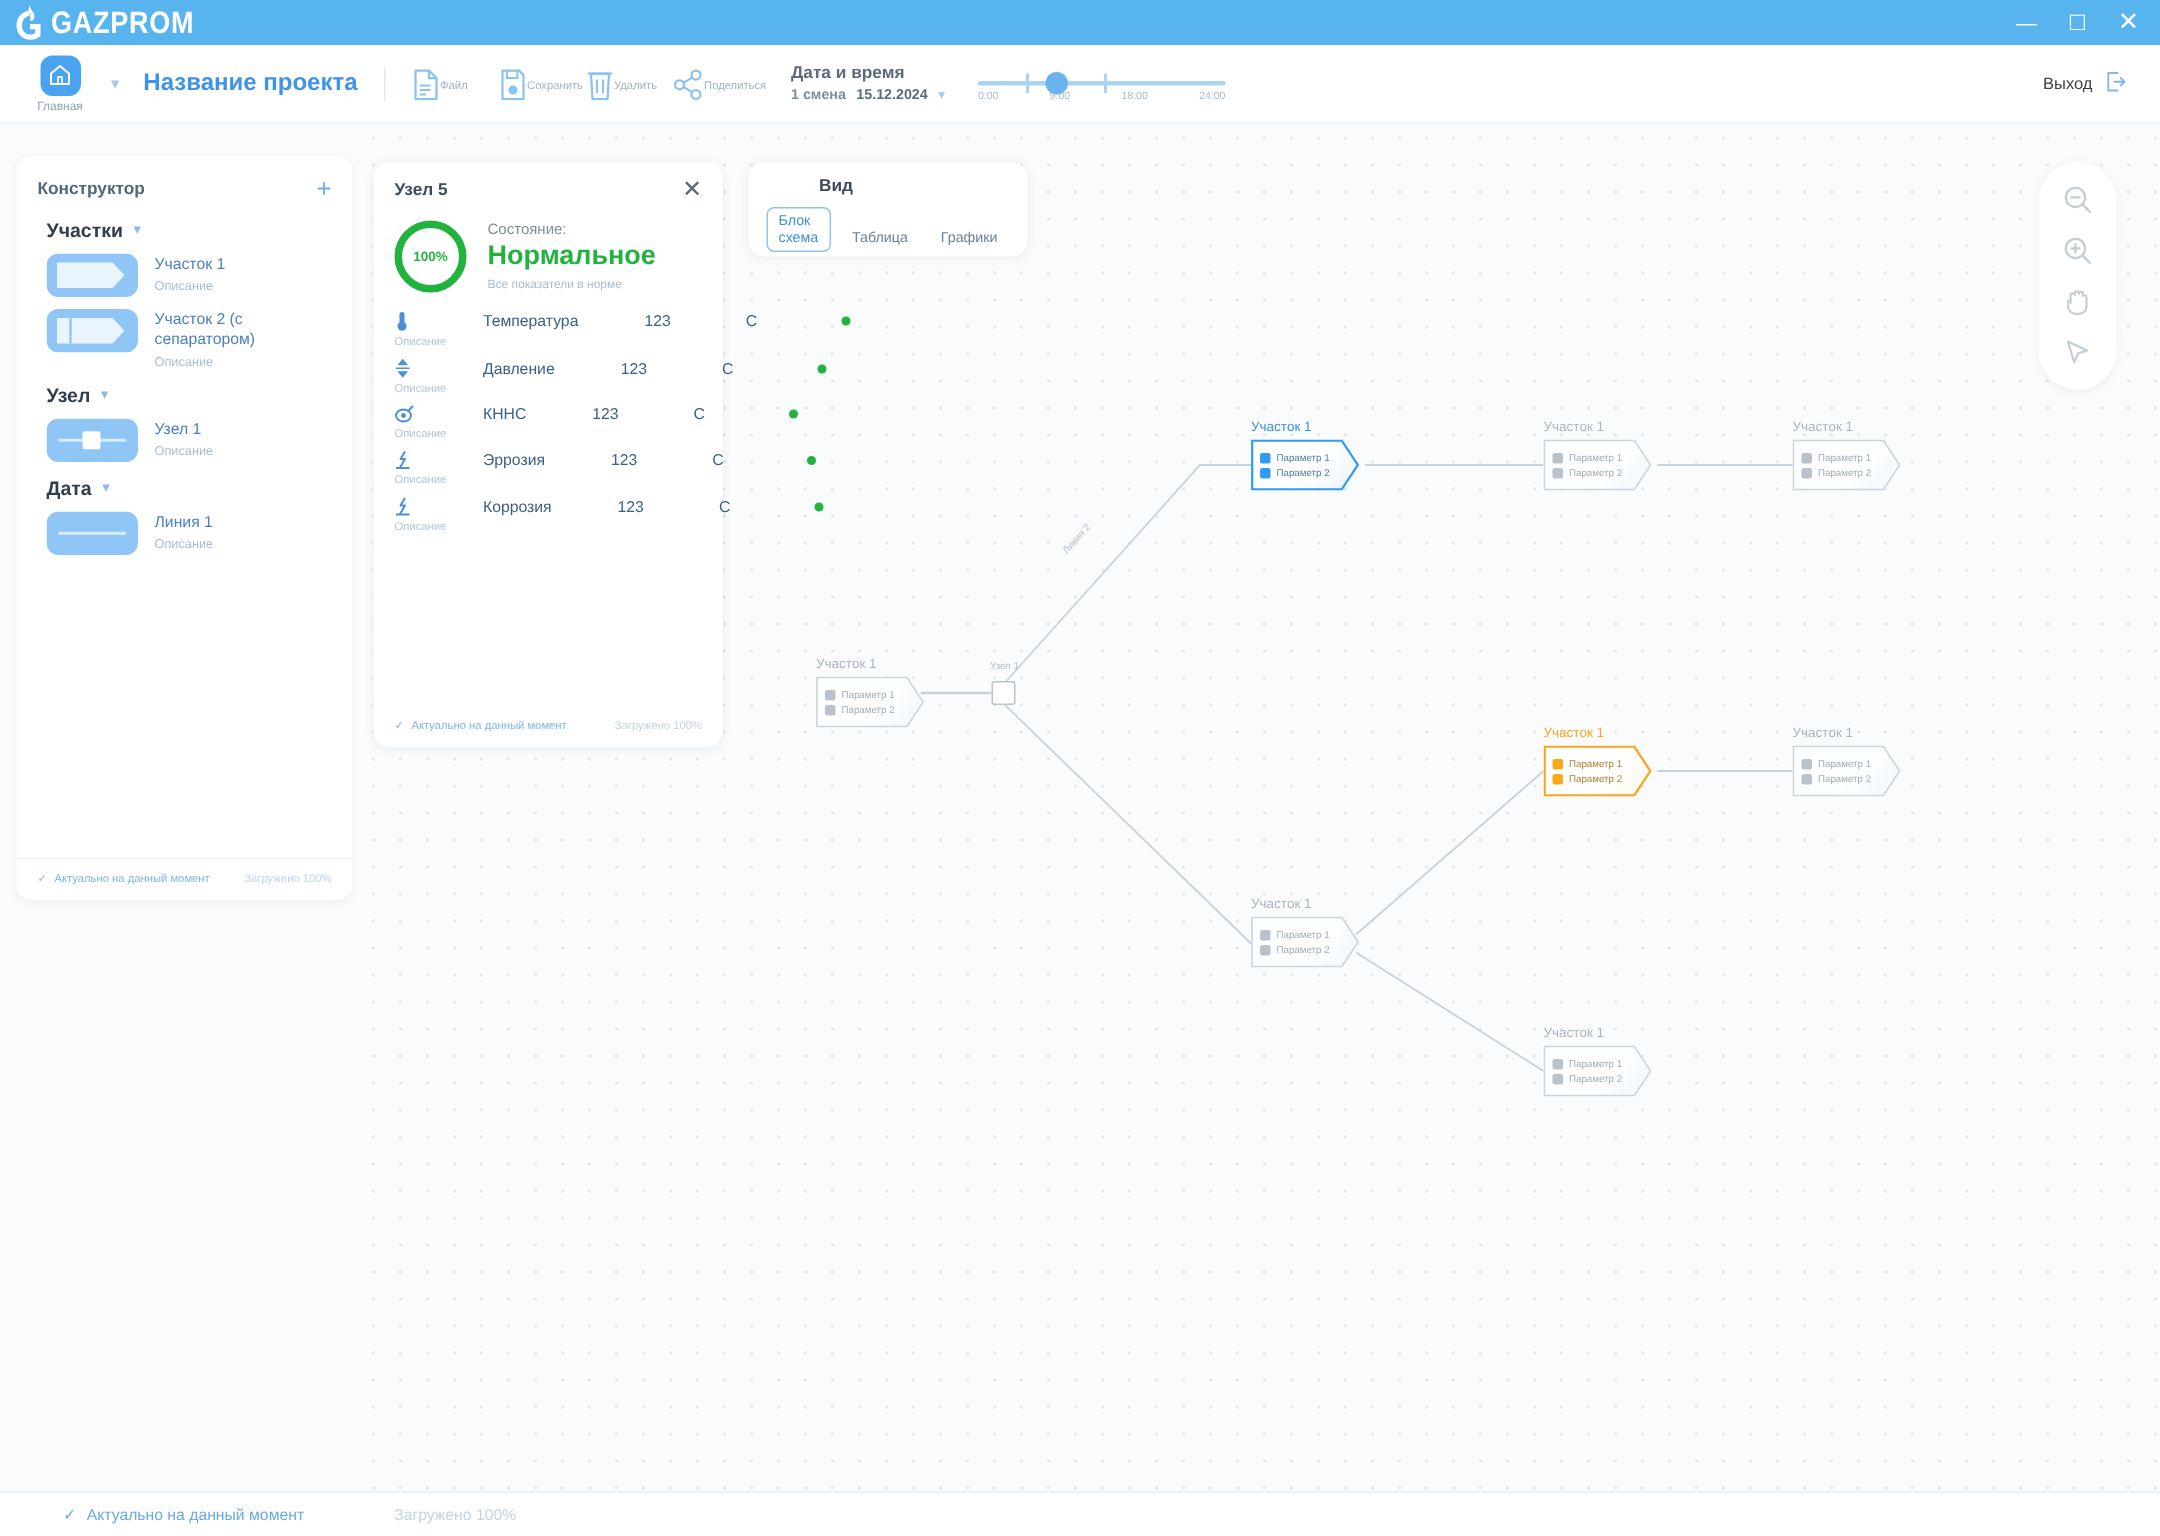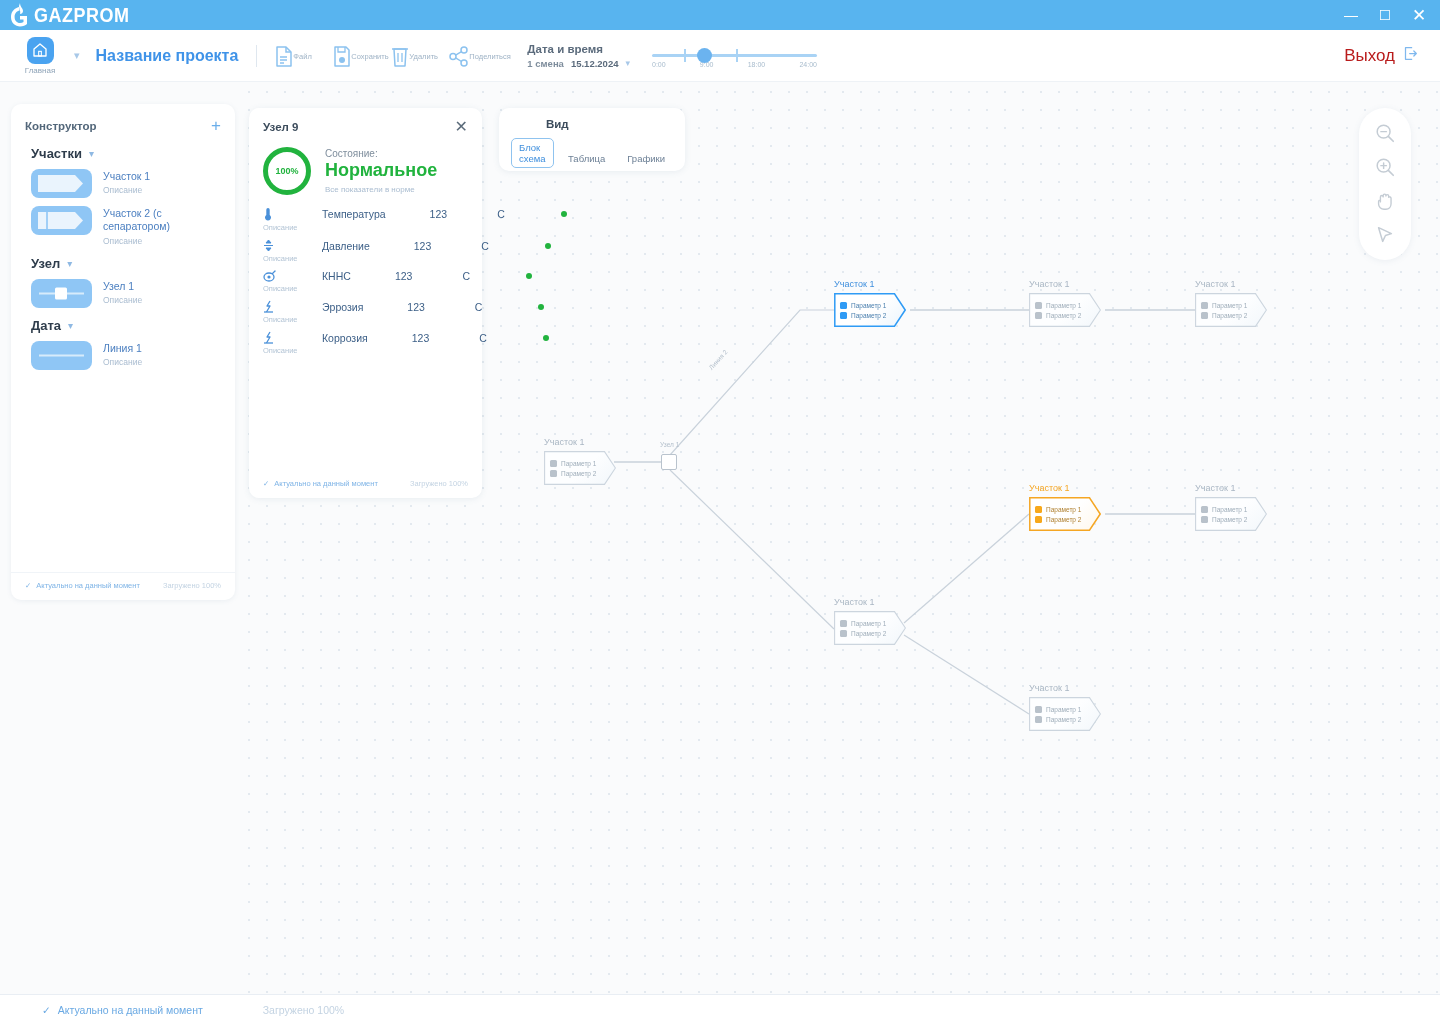--- a/index.html
+++ b/index.html
@@ -80,21 +80,21 @@
     position: absolute; top: -6px; width: 15px; height: 15px; border-radius: 50%;
     background: #6bb3ef; left: 45px;
   }
   .slider-labels {
     display: flex; justify-content: space-between; margin-top: 4px;
   }
   .slider-labels span { font-size: 7px; color: #a8bccd; }
 
   .logout {
     margin-left: auto; margin-right: 22px; display: flex; align-items: center; gap: 8px;
-    color: #b91c1c; font-size: 17px; cursor: default;
+    color: #404040; font-size: 11px; cursor: default;
   }
 
   
   .sidebar {
     position: absolute; left: 11px; top: 104px; width: 224px; height: 496px;
     background: #ffffff; border-radius: 10px;
     box-shadow: 0 1px 5px rgba(100,130,160,0.10);
     display: flex; flex-direction: column;
   }
   .sb-head {
@@ -641,21 +641,21 @@
       <div class="foot-ok">
         <span>✓</span>
         <span>Актуально на данный момент</span>
       </div>
       <div class="foot-load">Загружено 100%</div>
     </div>
   </div>
 
   <div class="detail">
     <div class="dt-head">
-      <div class="dt-name">Узел 9</div>
+      <div class="dt-name">Узел 5</div>
       <div class="dt-close">✕</div>
     </div>
 
     <div class="state-row">
       <div class="ring">
         <span>100%</span>
       </div>
       <div class="state-txt">
         <div class="state-cap">Состояние:</div>
         <div class="state-val">Нормальное</div>

